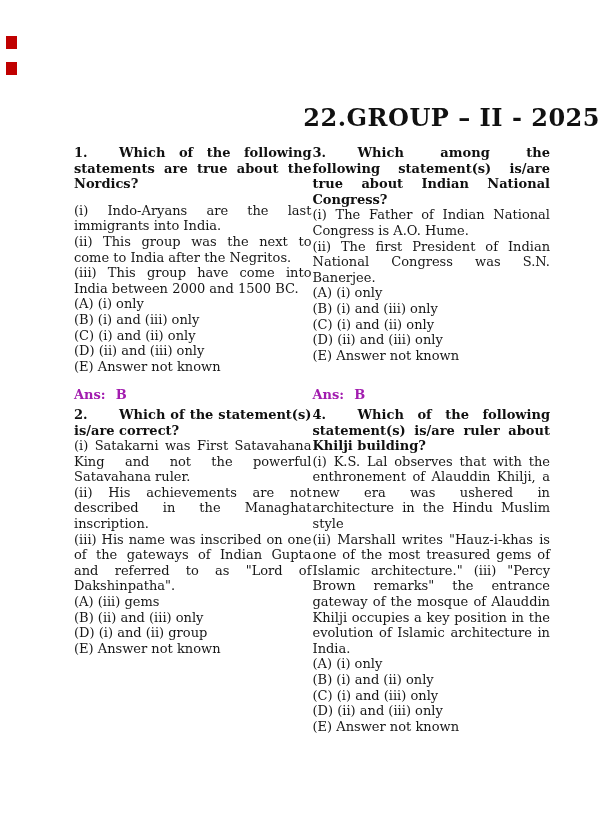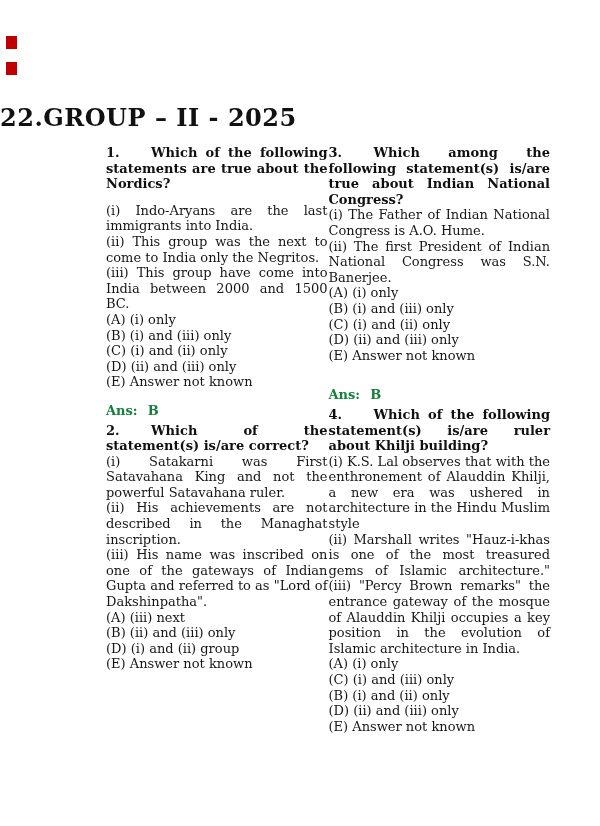--- a/index.html
+++ b/index.html
@@ -21,32 +21,31 @@
     left: 6px;
     width: 11px;
     height: 13px;
     background: #c00000;
   }
   .marker-1 { top: 36px; }
   .marker-2 { top: 62px; }
   .title {
     margin: 0;
     padding-top: 103px;
-    text-align: left;
+    text-align: right;
     font-size: 24px;
     font-weight: 700;
     letter-spacing: 0.5px;
     color: #111111;
   }
   .columns {
     display: flex;
     gap: 1px;
     padding: 13px 50px 0 74px;
     box-sizing: border-box;
-    margin-left: 32px;
   }
   .col {
     flex: 1;
     min-width: 0;
     font-size: 13px;
     line-height: 15.6px;
     text-align: justify;
   }
   .question { margin: 0; }
   .q-heading {
@@ -56,21 +55,21 @@
   .q-heading.gap-after { margin-bottom: 11px; }
   .q-num {
     display: inline-block;
     width: 45px;
   }
   .statement { margin: 0; }
   .option { margin: 0; }
   .answer {
     font-weight: 700;
     margin-top: 13px;
-    color: #15803d;
+    color: #a21caf;
   }
   .answer.mt-lg { margin-top: 24px; }
   .answer .answer-value { margin-left: 10px; }
   .q-follow { margin-top: 4px; }
 </style>
 </head>
 <body>
 
 <div class="page">
 
@@ -79,36 +78,36 @@
 
   <h1 class="title">22.GROUP – II - 2025</h1>
 
   <div class="columns">
 
     <div class="col">
 
       <section class="question">
         <div class="q-heading gap-after"><span class="q-num">1.</span><span>Which of the following statements are true about the Nordics?</span></div>
         <div class="statement">(i) Indo-Aryans are the last immigrants into India.</div>
-        <div class="statement">(ii) This group was the next to come to India only the Negritos.</div>
+        <div class="statement">(ii) This group was the next to come to India after the Negritos.</div>
         <div class="statement">(iii) This group have come into India between 2000 and 1500 BC.</div>
         <div class="option">(A) (i) only</div>
         <div class="option">(B) (i) and (iii) only</div>
         <div class="option">(C) (i) and (ii) only</div>
         <div class="option">(D) (ii) and (iii) only</div>
         <div class="option">(E) Answer not known</div>
         <div class="answer"><span>Ans:</span><span class="answer-value">B</span></div>
       </section>
 
       <section class="question q-follow">
         <div class="q-heading"><span class="q-num">2.</span><span>Which of the statement(s) is/are correct?</span></div>
         <div class="statement">(i) Satakarni was First Satavahana King and not the powerful Satavahana ruler.</div>
         <div class="statement">(ii) His achievements are not described in the Managhat inscription.</div>
         <div class="statement">(iii) His name was inscribed on one of the gateways of Indian Gupta and referred to as "Lord of Dakshinpatha".</div>
-        <div class="option">(A) (iii) next</div>
+        <div class="option">(A) (iii) gems</div>
         <div class="option">(B) (ii) and (iii) only</div>
         <div class="option">(D) (i) and (ii) group</div>
         <div class="option">(E) Answer not known</div>
       </section>
 
     </div>
 
     <div class="col">
 
       <section class="question">
@@ -121,22 +120,22 @@
         <div class="option">(D) (ii) and (iii) only</div>
         <div class="option">(E) Answer not known</div>
         <div class="answer mt-lg"><span>Ans:</span><span class="answer-value">B</span></div>
       </section>
 
       <section class="question q-follow">
         <div class="q-heading"><span class="q-num">4.</span><span>Which of the following statement(s) is/are ruler about Khilji building?</span></div>
         <div class="statement">(i) K.S. Lal observes that with the enthronement of Alauddin Khilji, a new era was ushered in architecture in the Hindu Muslim style</div>
         <div class="statement">(ii) Marshall writes "Hauz-i-khas is one of the most treasured gems of Islamic architecture." (iii) "Percy Brown remarks" the entrance gateway of the mosque of Alauddin Khilji occupies a key position in the evolution of Islamic architecture in India.</div>
         <div class="option">(A) (i) only</div>
+        <div class="option">(B) (i) and (ii) only</div>
         <div class="option">(C) (i) and (iii) only</div>
-        <div class="option">(B) (i) and (ii) only</div>
         <div class="option">(D) (ii) and (iii) only</div>
         <div class="option">(E) Answer not known</div>
       </section>
 
     </div>
 
   </div>
 </div>
 
 </body></html>

